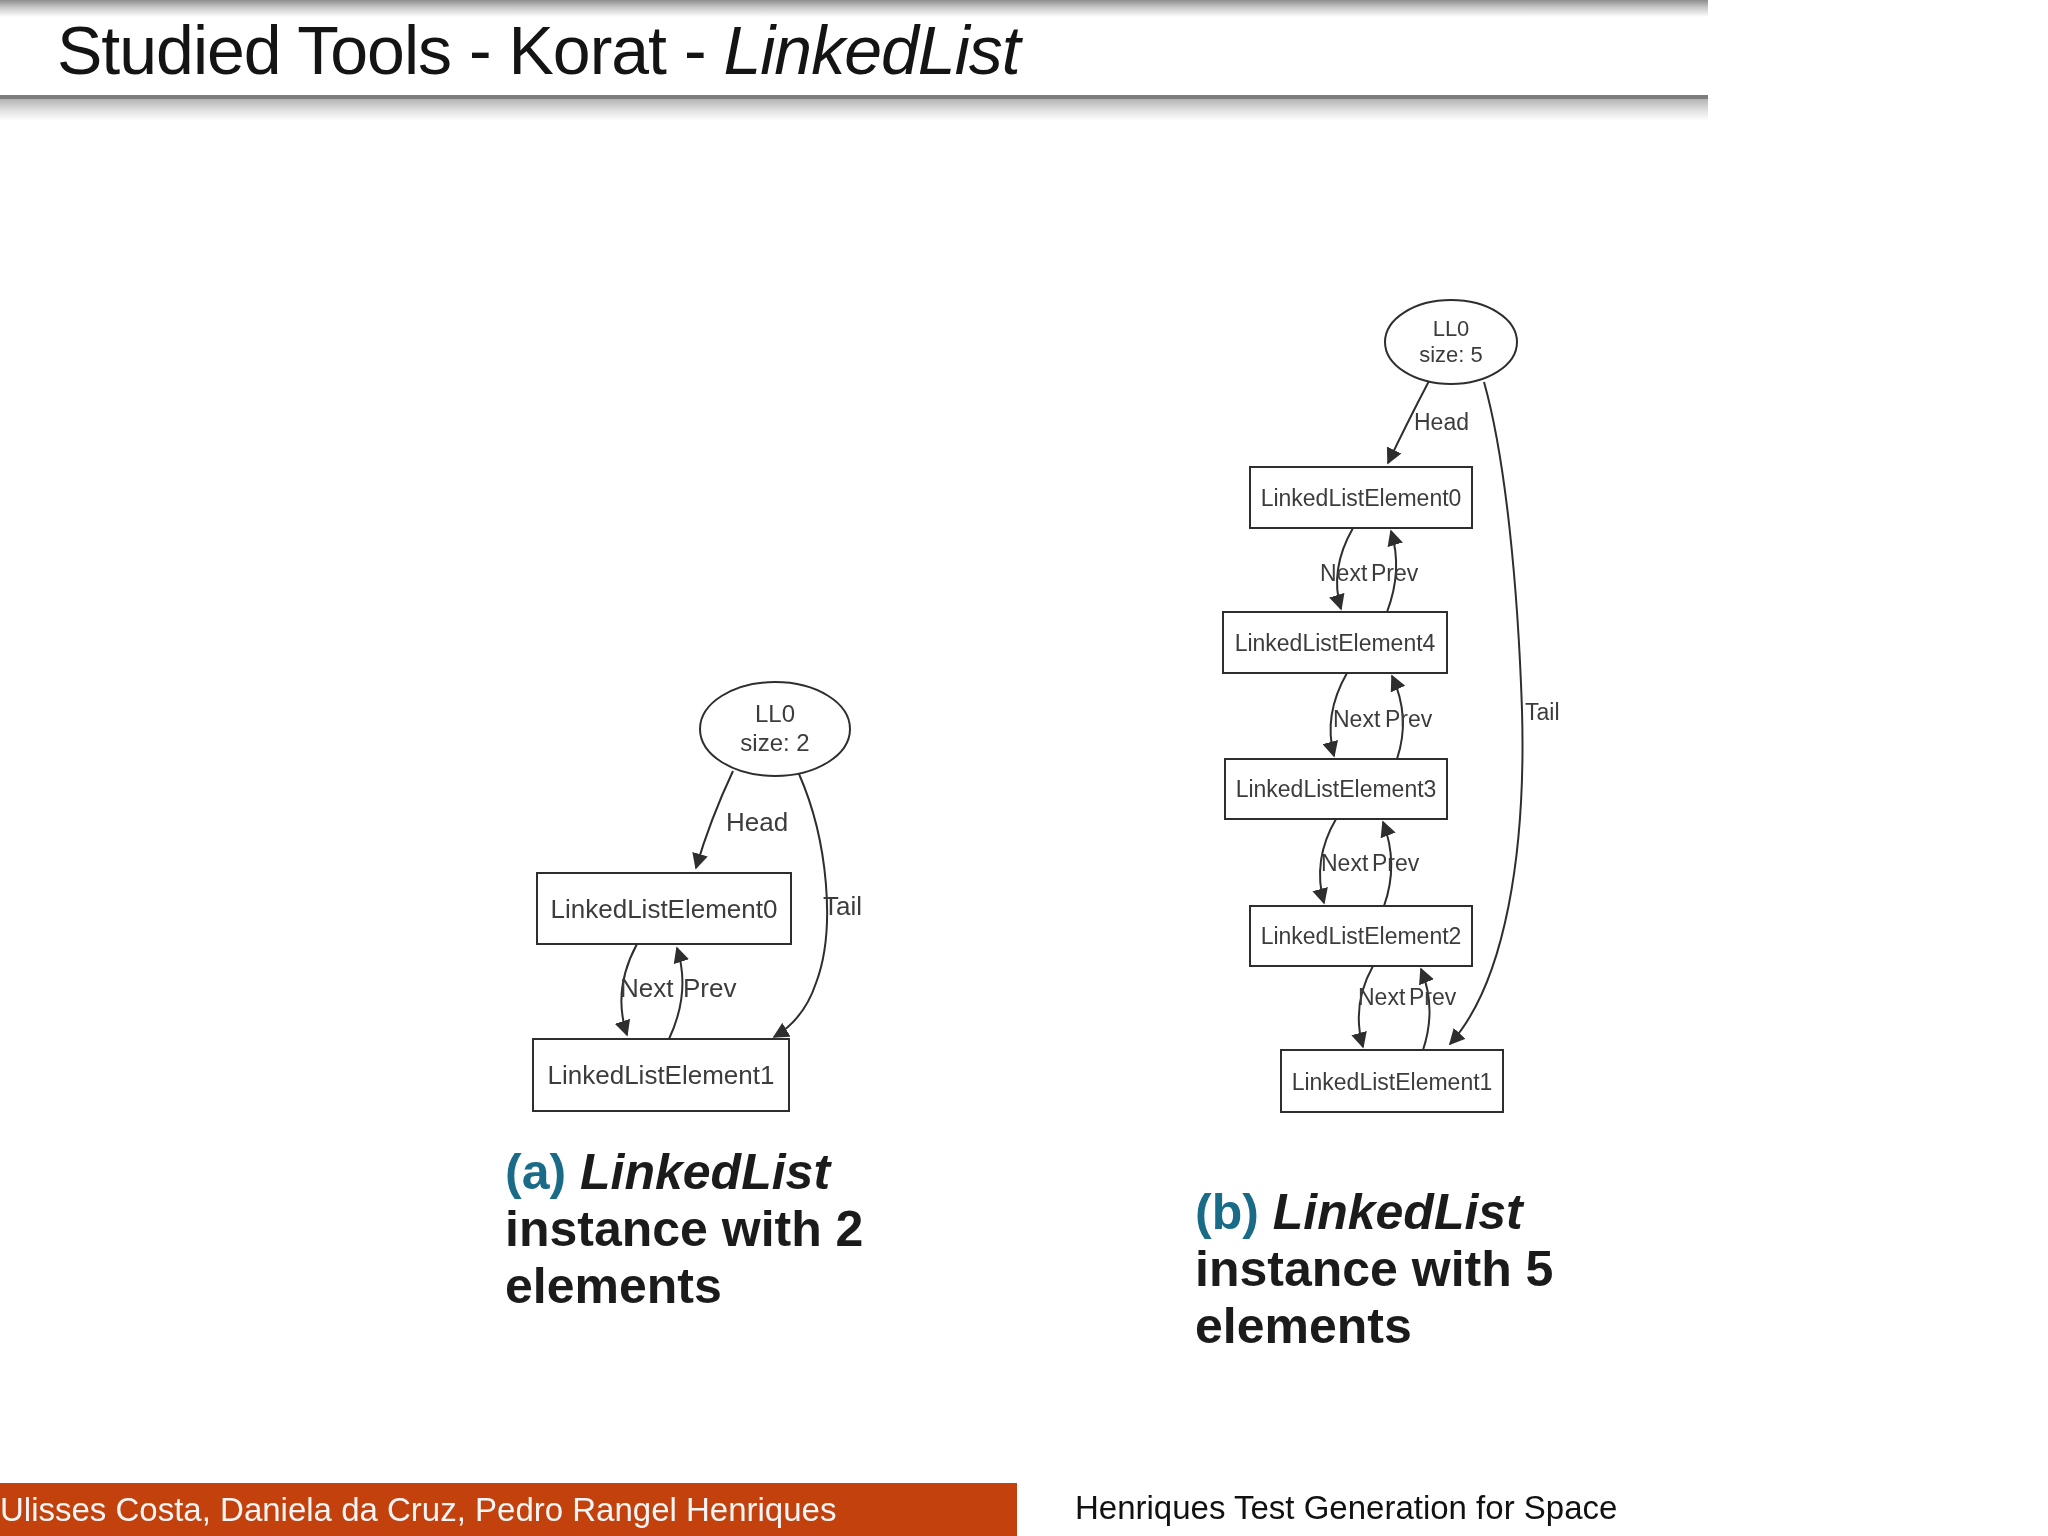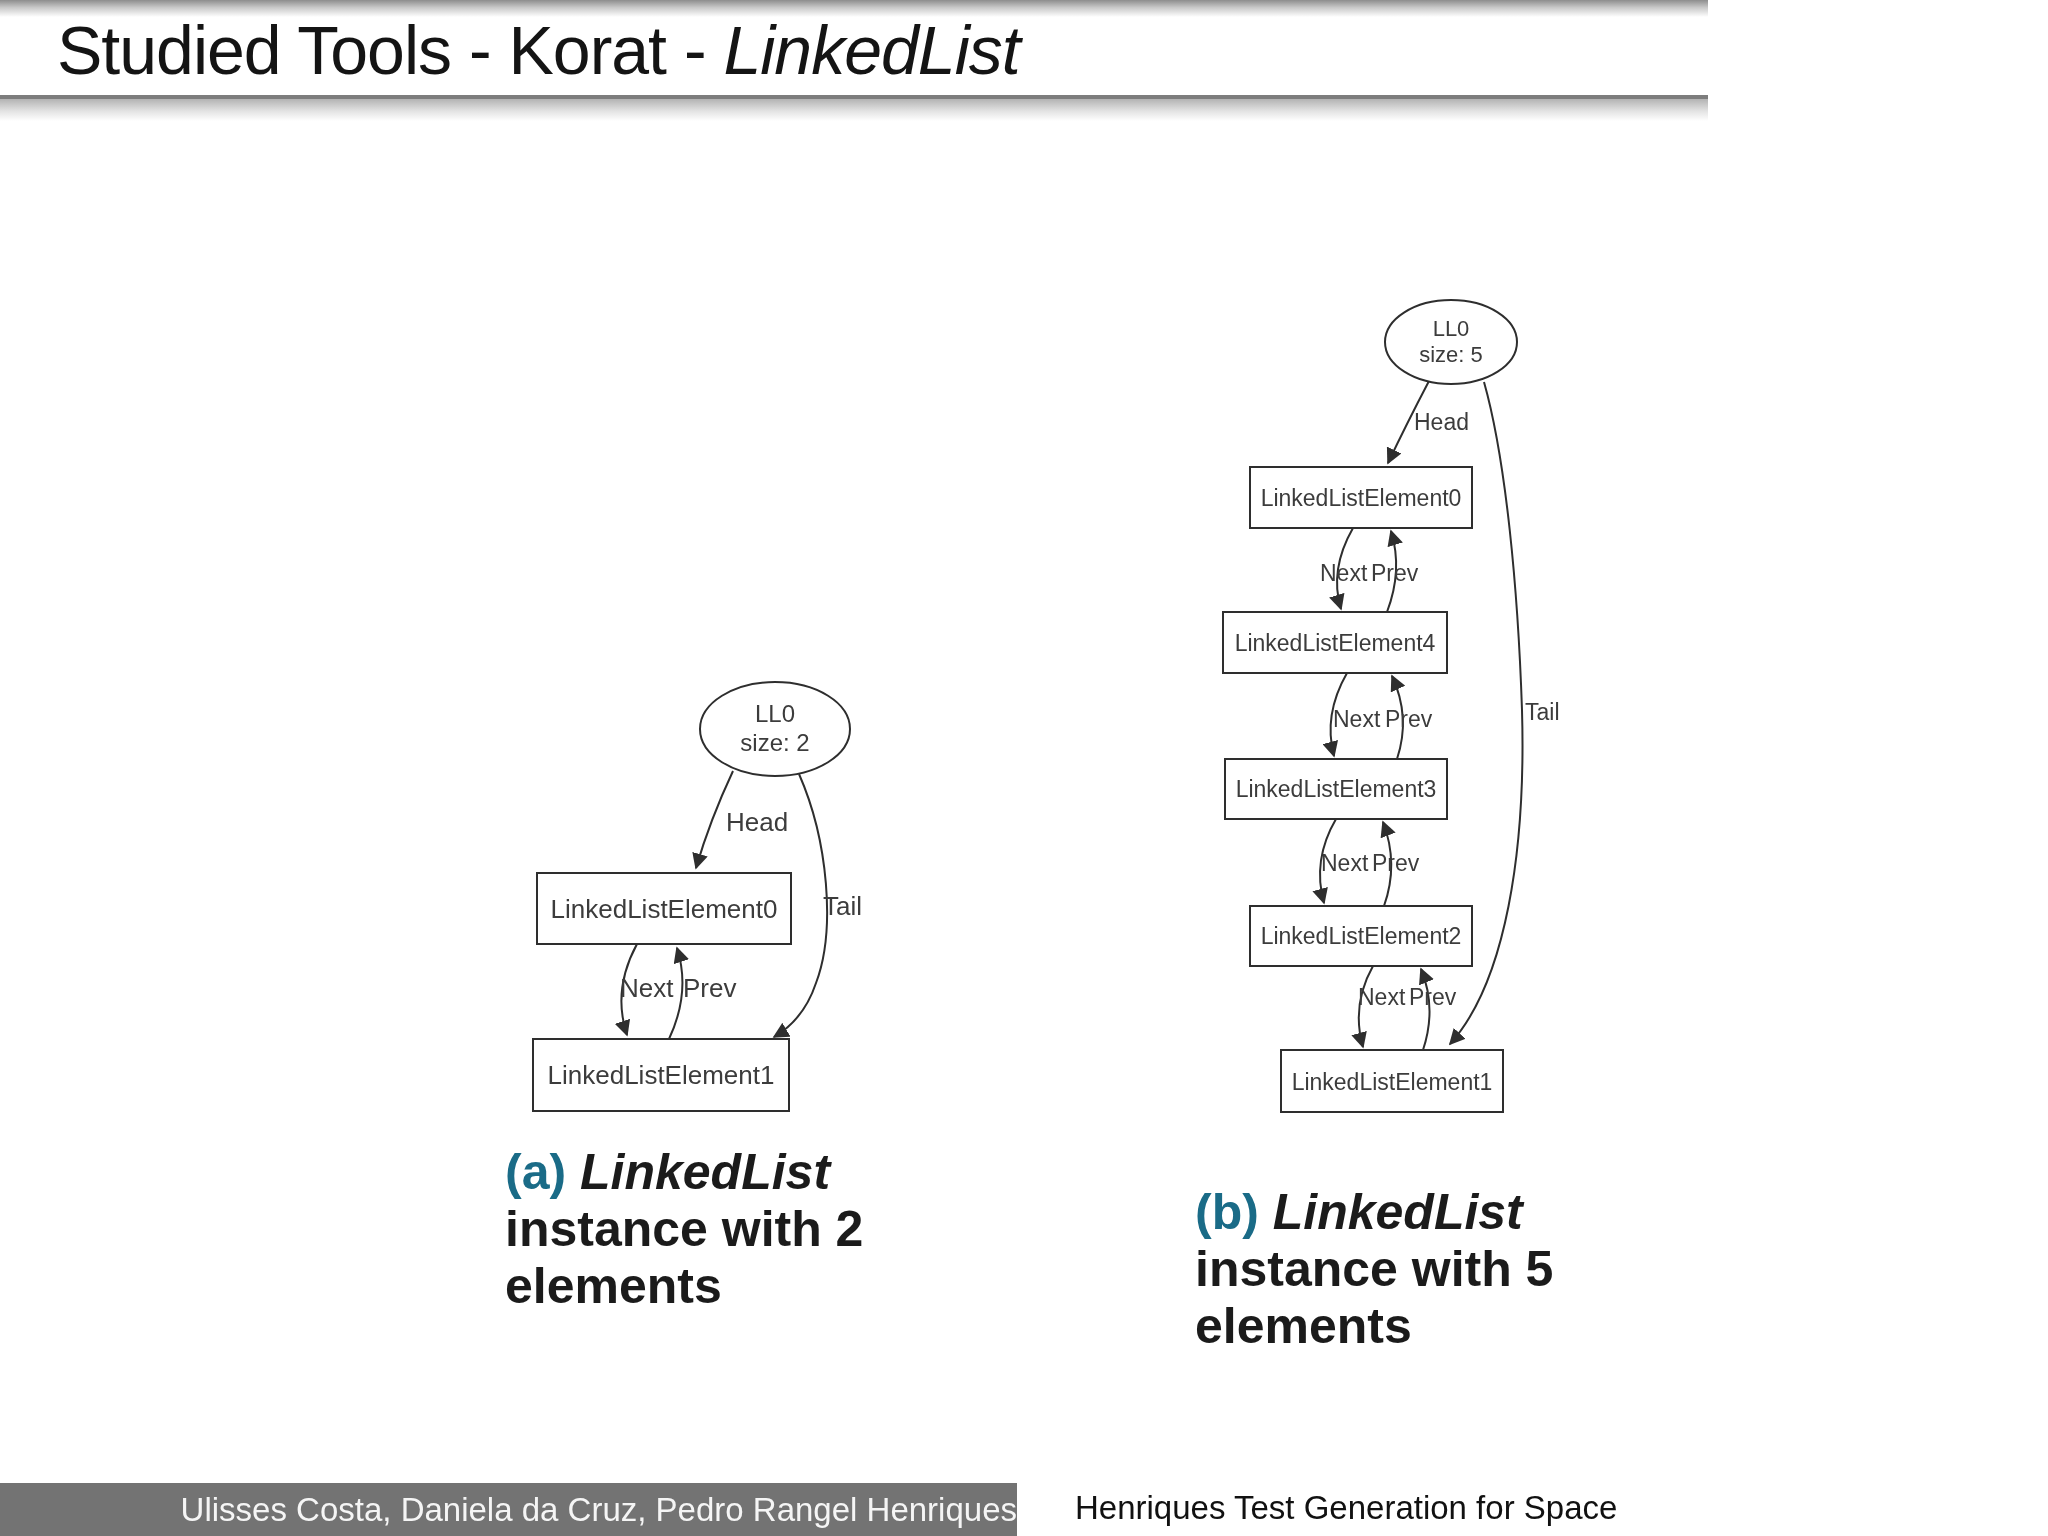--- a/index.html
+++ b/index.html
@@ -49,22 +49,22 @@
     font-size: 50px; line-height: 57px; color: #1b1b1b; font-weight: bold;
   }
   .caption-a { left: 505px; }
   .caption-b { left: 1195px; margin-top: 40px; }
   .cap-idx { color: #1a6b87; }
   .cap-emph { font-style: italic; }
   
   .footer-bar { position: absolute; left: 0; top: 1483px; width: 2048px; height: 53px; background: #ffffff; }
   .footer-left {
     position: absolute; left: 0; top: 0; width: 1017px; height: 53px;
-    background: #737373; color: #f5f5f5;
-    font-size: 33px; line-height: 53px; text-align: right;
+    background: #c2410c; color: #f5f5f5;
+    font-size: 33px; line-height: 53px; text-align: left;
     white-space: nowrap;
   }
   .footer-right {
     position: absolute; left: 1075px; top: 0; height: 53px;
     color: #111111; font-size: 33px; line-height: 50px; white-space: nowrap;
   }
 </style>
 </head>
 <body>
 

